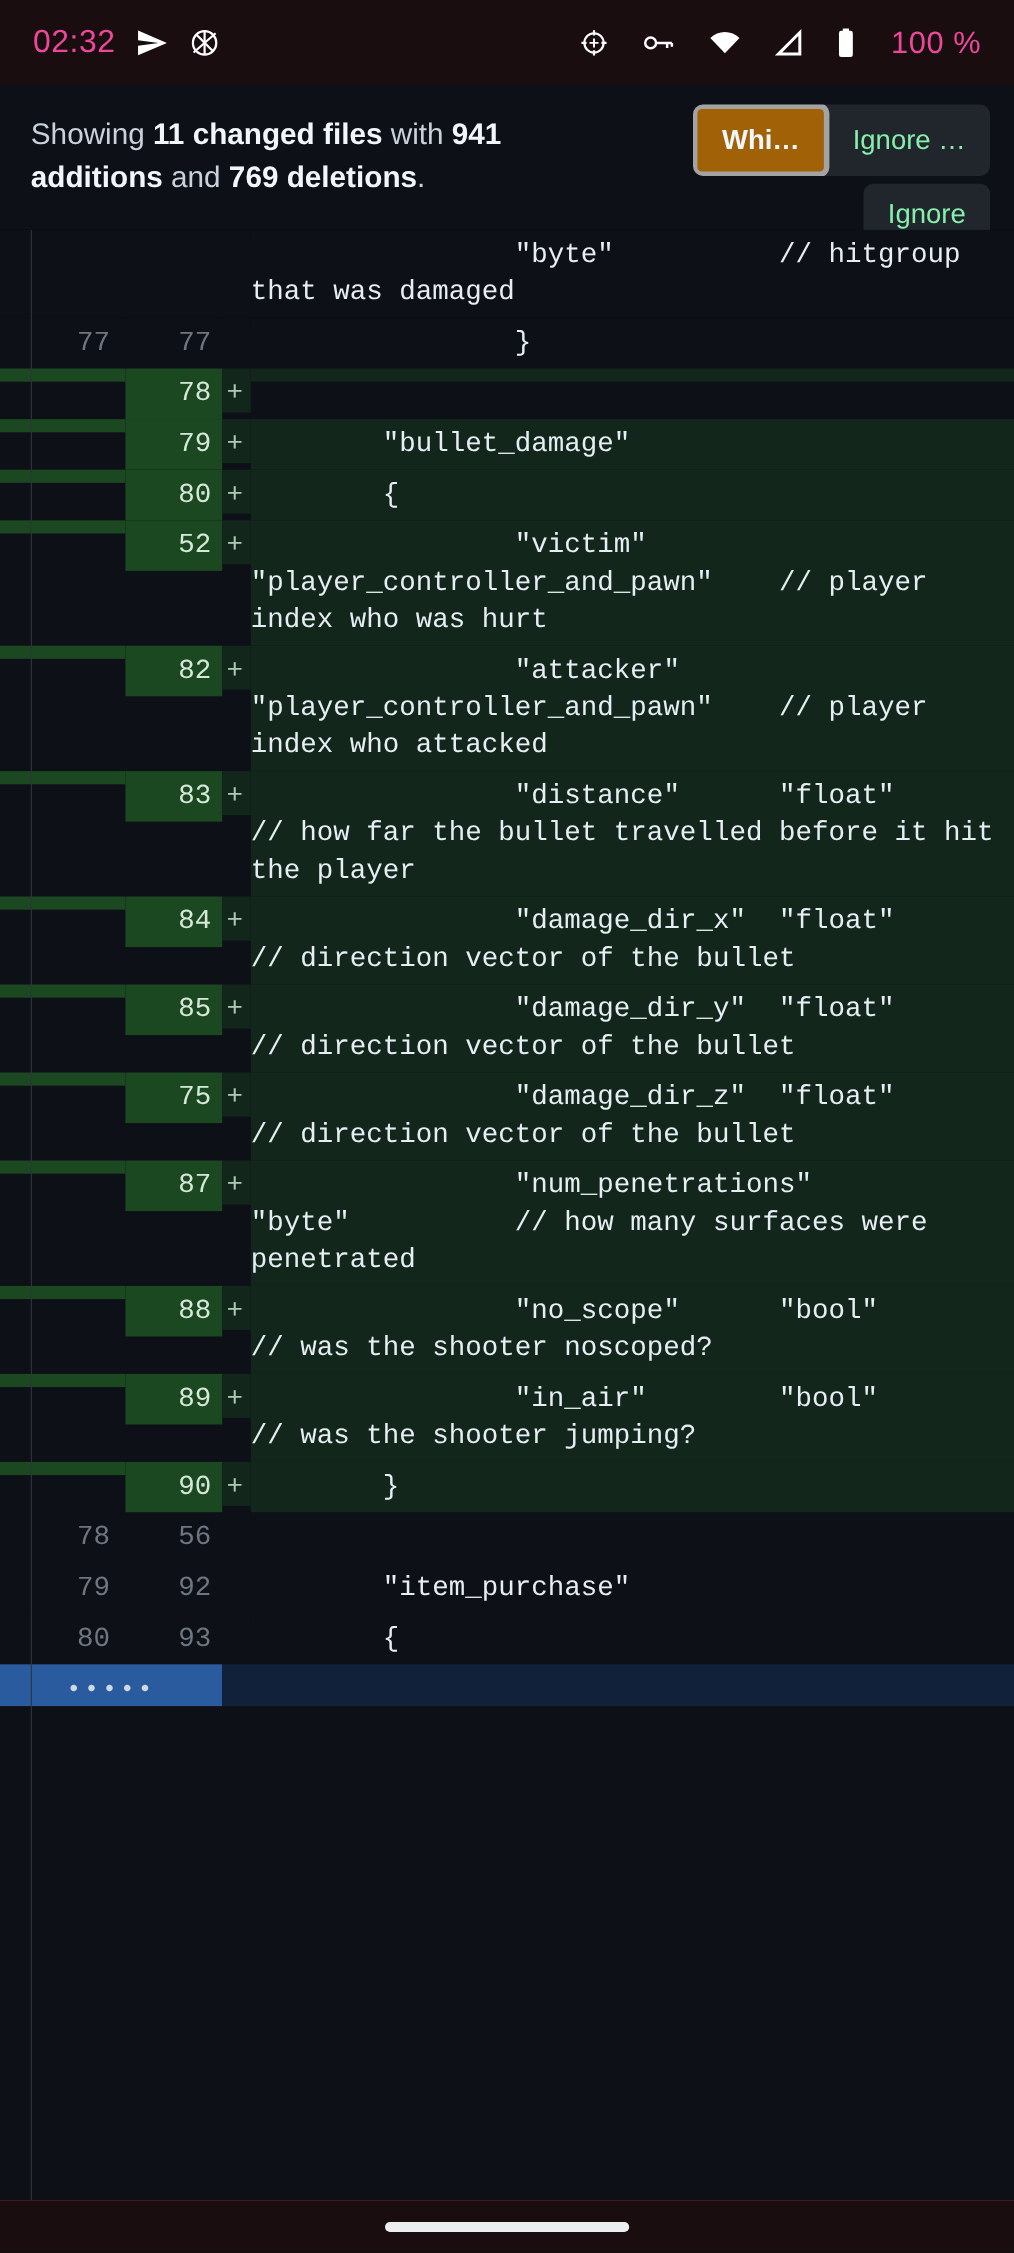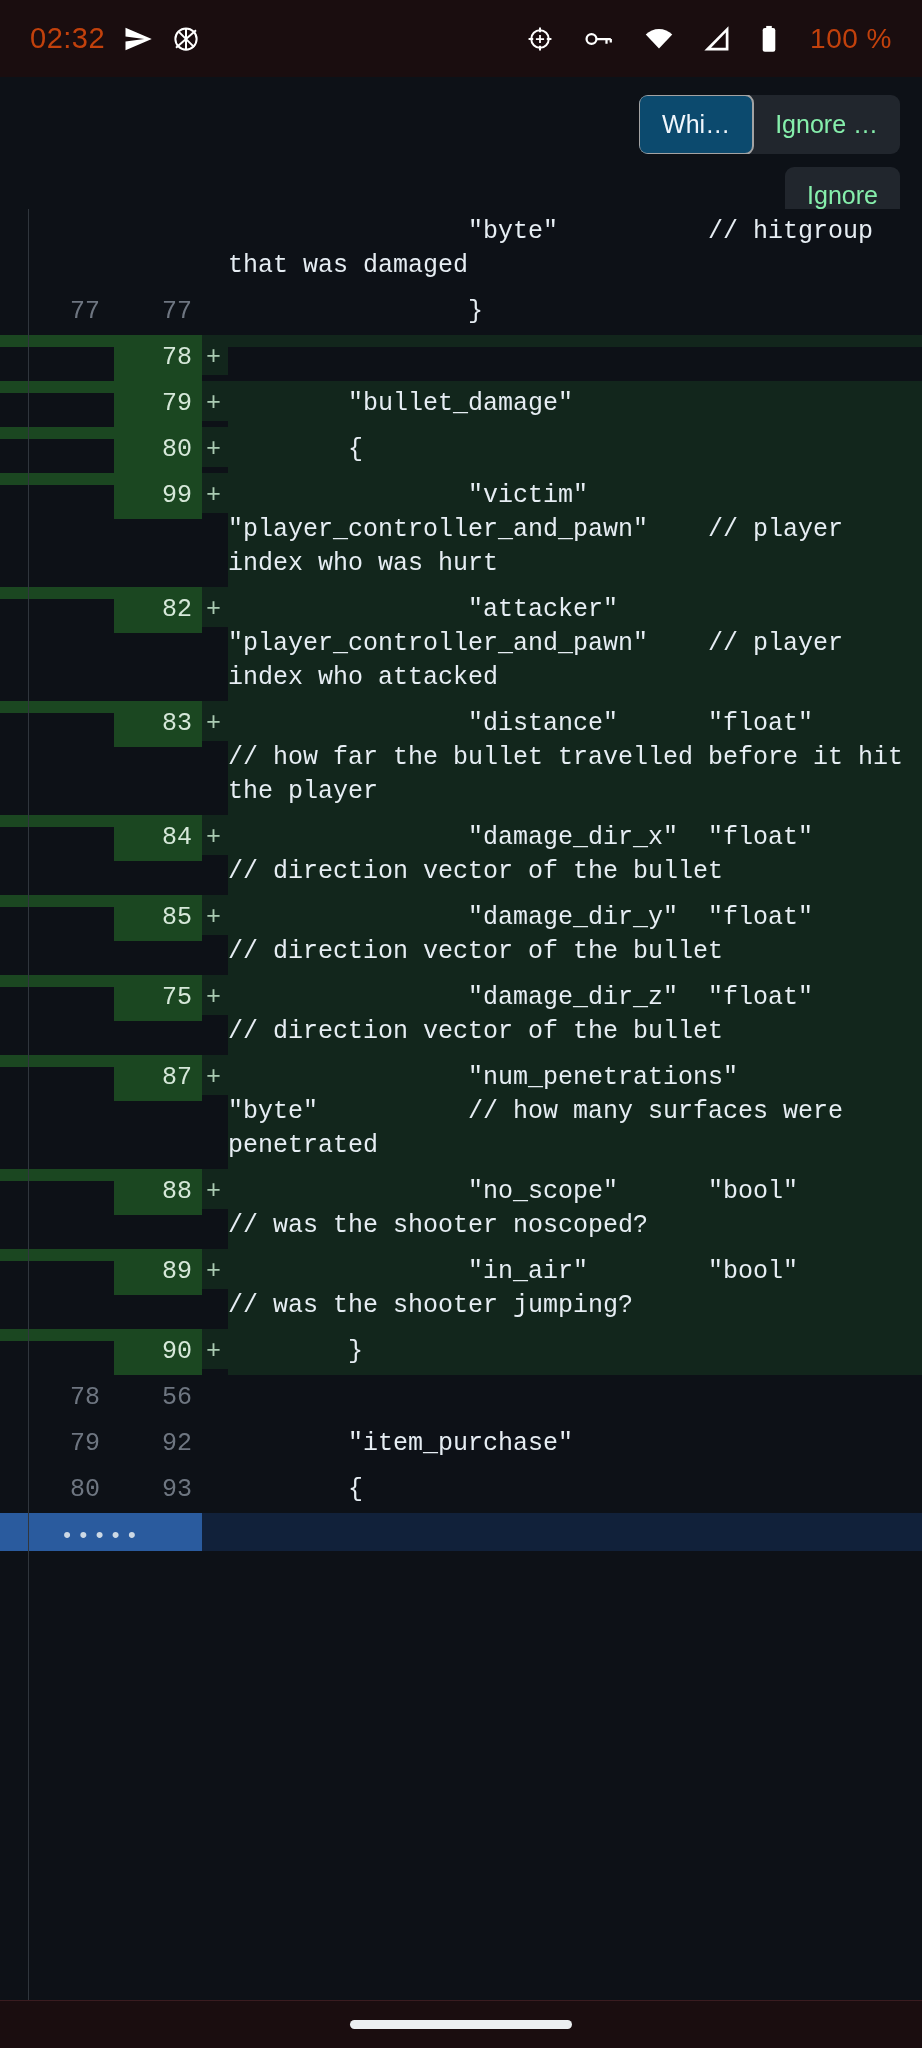--- a/index.html
+++ b/index.html
@@ -10,21 +10,21 @@
     overflow: hidden;
   }
   body { position: relative; }
 
   
   .statusbar {
     height: 77px;
     background: #1a0d0f;
     display: flex; align-items: center;
     padding: 0 30px;
-    color: #c2410c;
+    color: #ec4899;
   }
   .sb-left { display: flex; align-items: center; gap: 18px; }
   .sb-clock { font-size: 29px; letter-spacing: .5px; }
   .sb-right {
     margin-left: auto;
     display: flex; align-items: center; gap: 30px;
   }
   .sb-pct { font-size: 28px; margin-left: 2px; letter-spacing: .5px; }
   .ic { display: inline-block; line-height: 0; }
 
@@ -57,24 +57,24 @@
   .seg {
     font-size: 25px;
     color: #86efac;
     padding: 12px 22px;
     white-space: nowrap;
     background: transparent;
     border: none;
     line-height: 1.3;
   }
   .seg.active {
-    background: #0c4a6e;
+    background: #a16207;
     color: #f0f6fc;
-    font-weight: 400;
-    border: 2px solid #a3a3a3;
+    font-weight: 700;
+    border: 5px solid #a3a3a3;
     border-radius: 9px;
     margin: -1px;
   }
 
   
   .diff {
     position: absolute;
     top: 209px; left: 0;
     width: 922px;
     height: 1791px;
@@ -203,20 +203,21 @@
       <svg width="18" height="28" viewBox="0 0 14 24">
         <rect x="4.6" y="0.8" width="4.8" height="2.2" fill="#fff"></rect>
         <rect x="1.6" y="2.6" width="10.8" height="20.4" rx="1.8" fill="#fff"></rect>
       </svg>
     </span>
     <span class="sb-pct">100 %</span>
   </div>
 </div>
 
 <div class="header">
+  <div class="showing"><span>Showing </span><b>11 changed files</b><span> with </span><b>941 additions</b><span> and </span><b>769 deletions</b><span>.</span></div>
 
   <div class="seg-group whitespace">
     <button class="seg active">Whi…</button>
     <button class="seg">Ignore …</button>
   </div>
 
   <div class="seg-group viewmode">
     <button class="seg">Ignore</button>
   </div>
 </div>
@@ -249,21 +250,21 @@
         <div class="code">        "bullet_damage"</div>
       </div>
       <div class="row add">
         <div class="ln old"></div>
         <div class="ln new">80</div>
         <div class="marker">+</div>
         <div class="code">        {</div>
       </div>
       <div class="row add">
         <div class="ln old"></div>
-        <div class="ln new">99</div>
+        <div class="ln new">52</div>
         <div class="marker">+</div>
         <div class="code">                "victim"        "player_controller_and_pawn"    // player index who was hurt</div>
       </div>
       <div class="row add">
         <div class="ln old"></div>
         <div class="ln new">82</div>
         <div class="marker">+</div>
         <div class="code">                "attacker"      "player_controller_and_pawn"    // player index who attacked</div>
       </div>
       <div class="row add">

